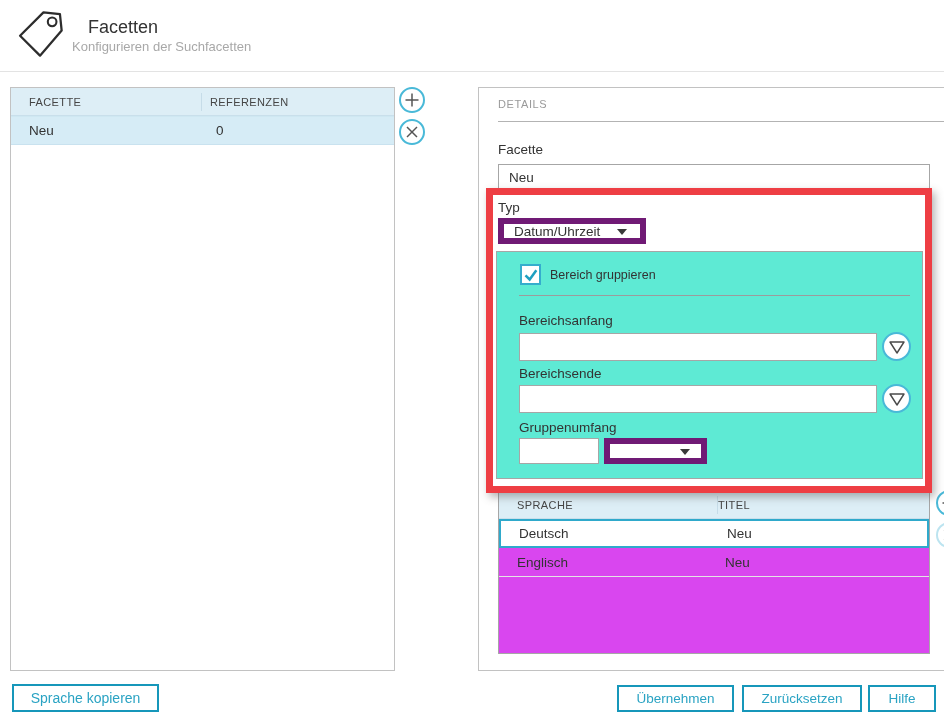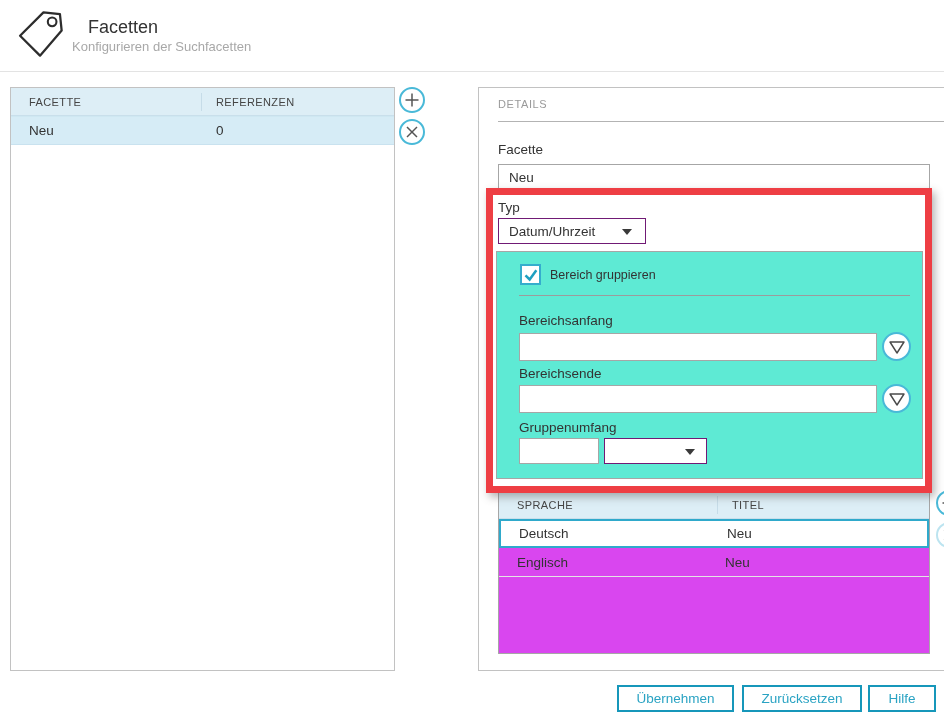--- a/index.html
+++ b/index.html
@@ -18,59 +18,59 @@
   #right-panel { left:433px; top:87px; width:503px; height:584px;margin-left:45px; }
 
   
   .tbl-head { display:flex; background:#ddeef6; border-bottom:1px solid #c9dfeb; font-size:11px; color:#454545; letter-spacing:.4px; }
   .tbl-head .c1 { padding-left:18px; }
   .tbl-row { display:flex; font-size:13.5px; color:#333; align-items:center; }
   .cell { overflow:hidden; white-space:nowrap; }
 
   #facet-head { height:28px; align-items:center; }
   #facet-head .c1 { width:190px; }
-  #facet-head .c2 { flex:1; border-left:1px solid #c6dce8; padding-left:14px; height:18px; line-height:18px; }
+  #facet-head .c2 { flex:1; border-left:1px solid #c6dce8; padding-left:8px; height:18px; line-height:18px; }
   #facet-row-0 { height:29px; background:#d6ecf6; border-top:1px solid #cfe8f2; border-bottom:1px solid #c9e2ef; }
   #facet-row-0 .c1 { width:190px; padding-left:18px; }
   #facet-row-0 .c2 { flex:1; padding-left:15px; }
 
   
   .circle-btn { position:absolute; width:26px; height:26px; border:2px solid #49b9d8; border-radius:50%;
                 background:#fff; display:flex; align-items:center; justify-content:center; cursor:pointer; }
   .circle-btn svg { display:block; }
   .circle-btn.disabled { border-color:#bce4f0; }
   .circle-btn.disabled svg line { stroke:#c4c4c4; }
   .circle-lg { width:29px; height:29px; }
 
   
   .sec-label { position:absolute; left:19px; top:10px; font-size:11px; color:#9a9a9a; letter-spacing:.6px; }
   .sec-rule { position:absolute; left:19px; top:33px; width:466px; height:1px; background:#b3b3b3; }
   .fld-label { position:absolute; font-size:13.5px; color:#333; }
   .txt-input { position:absolute; border:1px solid #a6a6a6; background:#fff; font-family:"Liberation Sans",sans-serif;
                font-size:13.5px; color:#333; padding:0 10px; outline:none; }
-  .dropdown { position:absolute; border:1px solid #701a75; background:#fff; font-size:13.5px; color:#333;
+  .dropdown { position:absolute; border:6px solid #701a75; background:#fff; font-size:13.5px; color:#333;
               display:flex; align-items:center; padding-left:10px; cursor:pointer; }
   .dd-arrow { position:absolute; right:13px; top:50%; margin-top:-2px; width:0; height:0;
               border-left:5px solid transparent; border-right:5px solid transparent; border-top:6px solid #3a3a3a; }
 
   .group-box { position:absolute; left:17px; top:163px; width:427px; height:228px; border:1px solid #a6a6a6; background:#5eead4; }
   .checkbox { position:absolute; left:23px; top:12px; width:21px; height:21px; border:2px solid #35adcd; background:#fff;
               display:flex; align-items:center; justify-content:center; cursor:pointer; }
   .cb-label { position:absolute; left:53px; top:16px; font-size:12.5px; color:#333; }
   .grp-rule { position:absolute; left:22px; top:43px; width:391px; height:1px; background:#9c9c9c; }
 
   
   .red-box { position:absolute; left:7px; top:100px; width:446px; height:305px; border:7px solid #ee3e44;
              box-shadow:3px 4px 8px rgba(90,90,90,.45); pointer-events:none; z-index:20; }
 
   
   #lang-table { position:absolute; left:19px; top:403px; width:432px; height:163px; border:1px solid #a6a6a6; background:#d946ef; }
   #lang-head { height:27px; align-items:center; }
   #lang-head .c1 { width:218px; }
-  #lang-head .c2 { flex:1; border-left:1px solid #c6dce8; padding-left:14px; height:18px; line-height:18px; }
+  #lang-head .c2 { flex:1; border-left:1px solid #c6dce8; padding-left:0; height:18px; line-height:18px; }
   .lang-row { height:29px; }
   .lang-row .c1 { width:218px; padding-left:18px; }
   .lang-row .c2 { flex:1; padding-left:8px; }
   #lang-row-0 { border:2px solid #2fa9cb; background:#fff; }
   #lang-row-0 .c1 { }
   #lang-row-1 { border-bottom:1px solid #e4e4e4; }
 
   
   .btn { position:absolute; background:#fff; border:2px solid #1697ba; color:#2aa3c3; font-size:13.5px;
          font-family:"Liberation Sans",sans-serif; display:flex; align-items:center; justify-content:center; cursor:pointer; }
@@ -188,17 +188,18 @@
     </div>
     <div class="circle-btn disabled" style="left:457px; top:434px;">
       <svg width="14" height="14" viewBox="0 0 14 14">
         <line x1="2" y1="2" x2="12" y2="12" stroke="#555" stroke-width="1.5"></line>
         <line x1="12" y1="2" x2="2" y2="12" stroke="#555" stroke-width="1.5"></line>
       </svg>
     </div>
 
   </div>
 
+  <div id="btn-sprache" class="btn">Sprache kopieren</div>
   <div id="btn-uebernehmen" class="btn">Übernehmen</div>
   <div id="btn-zuruecksetzen" class="btn">Zurücksetzen</div>
   <div id="btn-hilfe" class="btn">Hilfe</div>
 
 </div>
 
 </body></html>

